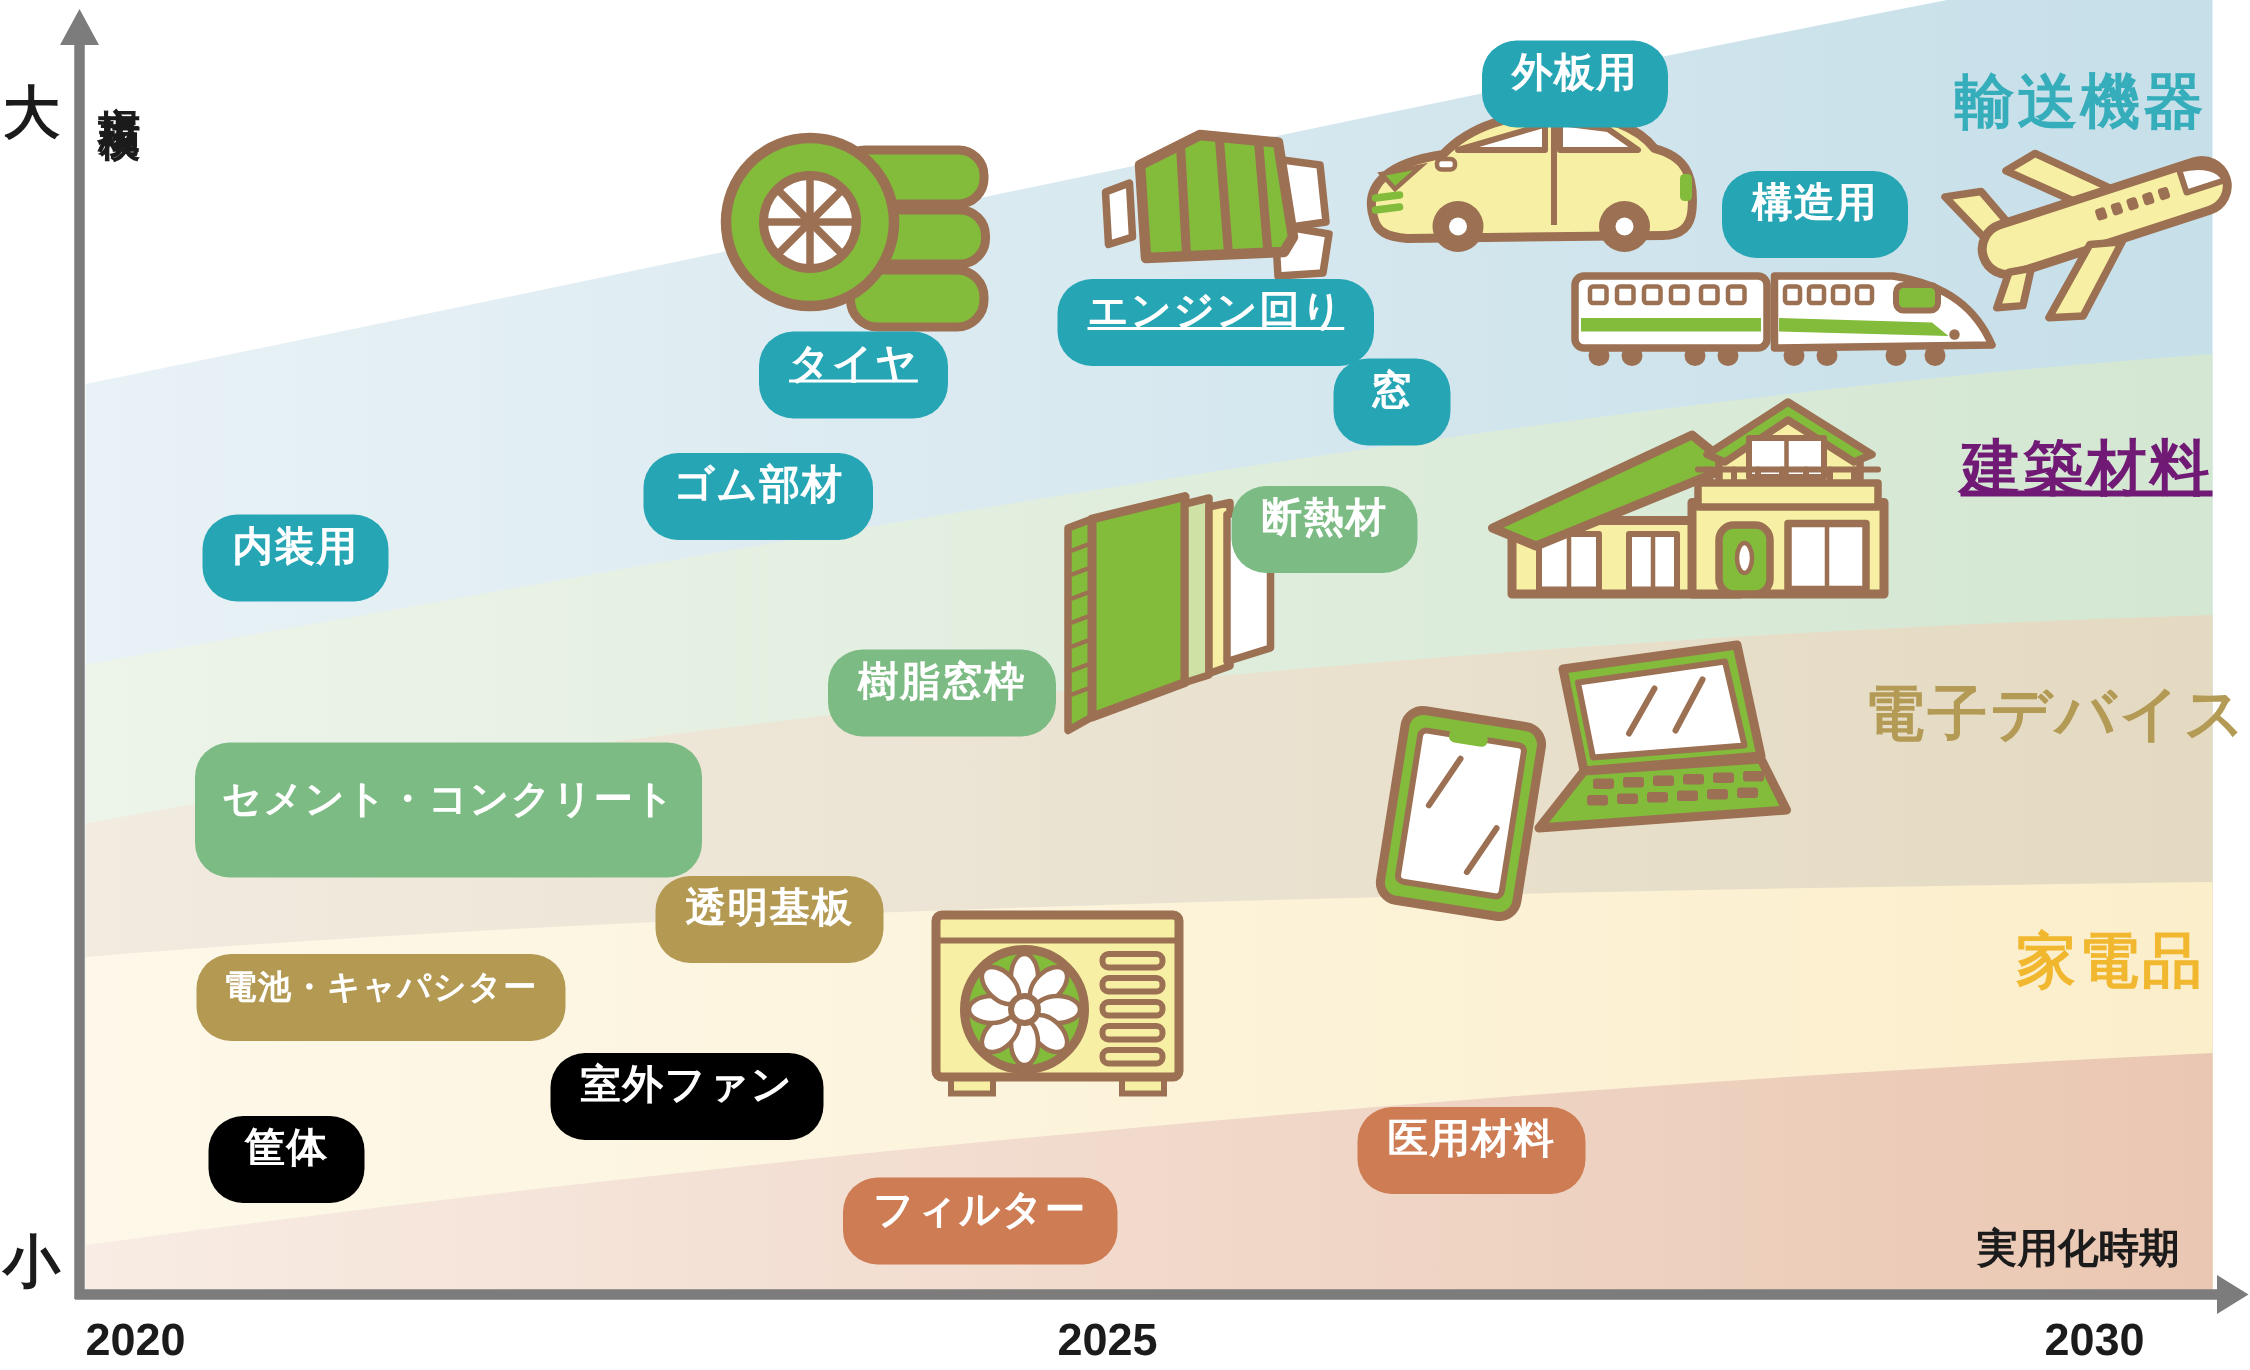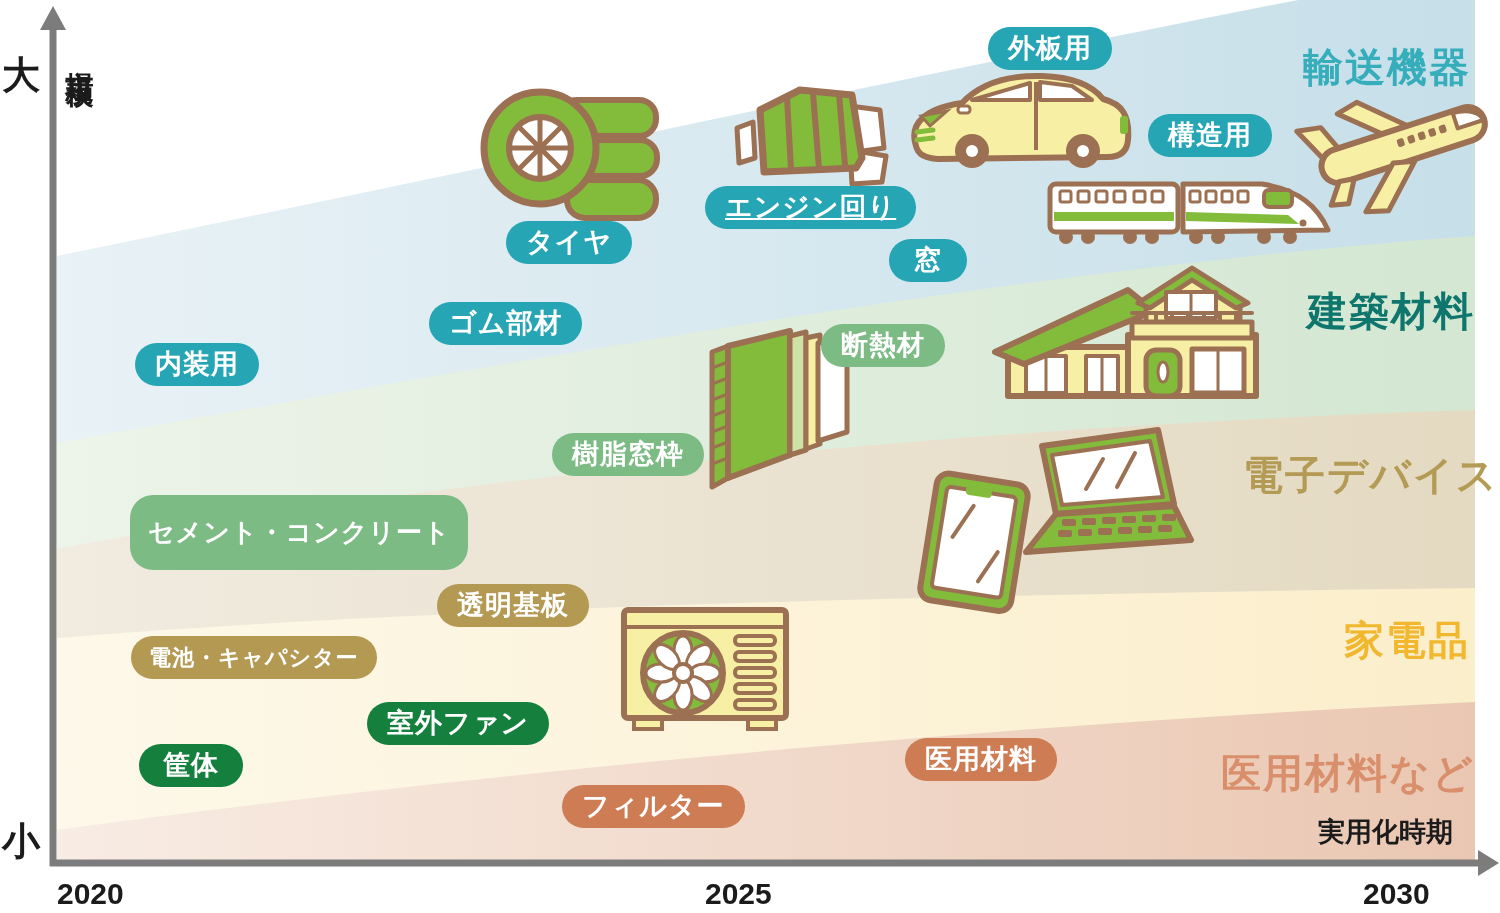--- a/index.html
+++ b/index.html
@@ -1,27 +1,27 @@
 <!DOCTYPE html>
 <html><head>
 <meta charset="utf-8">
 <style>
   html,body{margin:0;padding:0;background:#fff;}
   body{width:1500px;height:913px;font-family:"Liberation Sans","DejaVu Sans",sans-serif;}
   .canvas{position:relative;width:1500px;height:913px;overflow:hidden;background:#fff;}
   .canvas > svg{position:absolute;left:0;top:0;}
   .pill{
-    position:absolute;height:43px;line-height:43px;border-radius:23px;
+    position:absolute;height:58px;line-height:43px;border-radius:23px;
     padding:0 20px;color:#fff;font-size:27px;font-weight:bold;white-space:nowrap;
     letter-spacing:1px;
   }
   .c-teal{background:#26a5b5;}
   .c-green{background:#7dbb85;}
   .c-tan{background:#b39952;}
-  .c-yellow{background:#15803d;}
+  .c-yellow{background:#000000;}
   .c-orange{background:#cd7c54;}
   .band-label{
     position:absolute;font-size:40px;font-weight:bold;white-space:nowrap;letter-spacing:2px;
   }
   .axis-label{position:absolute;color:#1b1b1b;font-weight:bold;white-space:nowrap;}
   .v-text{writing-mode:vertical-rl;text-orientation:upright;}
   .tick{position:absolute;color:#1b1b1b;font-weight:bold;font-size:30px;letter-spacing:0px;}
 </style>
 </head>
 <body>
@@ -273,30 +273,29 @@
 
   <div class="axis-label" style="left:2px;top:50px;font-size:38px;">大</div>
   <div class="axis-label v-text" style="left:60px;top:48px;font-size:28px;letter-spacing:3px;">市場規模</div>
   <div class="axis-label" style="left:2px;top:816px;font-size:38px;">小</div>
   <div class="tick" style="left:57px;top:877px;">2020</div>
   <div class="tick" style="left:705px;top:877px;">2025</div>
   <div class="tick" style="left:1363px;top:877px;">2030</div>
   <div class="axis-label" style="left:1318px;top:814px;font-size:27px;font-weight:bold;">実用化時期</div>
 
   <div class="band-label" style="left:1303px;top:40px;color:#36adbb;text-align:right;">輸送機器</div>
-  <div class="band-label" style="left:1307px;top:284px;color:#0f766e;">建築材料</div>
+  <div class="band-label" style="left:1307px;top:284px;color:#701a75;text-decoration:underline;">建築材料</div>
   <div class="band-label" style="left:1243px;top:448px;color:#b49b55;">電子デバイス</div>
   <div class="band-label" style="left:1344px;top:613px;color:#f1b72e;">家電品</div>
-  <div class="band-label" style="left:1221px;top:746px;color:#d98f6b;">医用材料など</div>
 
   <div class="pill c-teal" style="left:988px;top:27px;">外板用</div>
   <div class="pill c-teal" style="left:1148px;top:114px;">構造用</div>
   <div class="pill c-teal" style="left:705px;top:186px;text-decoration:underline;">エンジン回り</div>
   <div class="pill c-teal" style="left:889px;top:239px;padding:0 25px;">窓</div>
-  <div class="pill c-teal" style="left:506px;top:221px;">タイヤ</div>
+  <div class="pill c-teal" style="left:506px;top:221px;text-decoration:underline;">タイヤ</div>
   <div class="pill c-teal" style="left:429px;top:302px;">ゴム部材</div>
   <div class="pill c-teal" style="left:135px;top:343px;text-align:right;">内装用</div>
 
   <div class="pill c-green" style="left:821px;top:324px;text-align:center;">断熱材</div>
   <div class="pill c-green" style="left:552px;top:433px;">樹脂窓枠</div>
   <div class="pill c-green" style="left:130px;top:495px;font-size:26px;padding:16px 18px;">セメント・コンクリート</div>
 
   <div class="pill c-tan" style="left:437px;top:584px;">透明基板</div>
   <div class="pill c-tan" style="left:131px;top:636px;font-size:22px;padding:0 18px;">電池・キャパシター</div>
 

